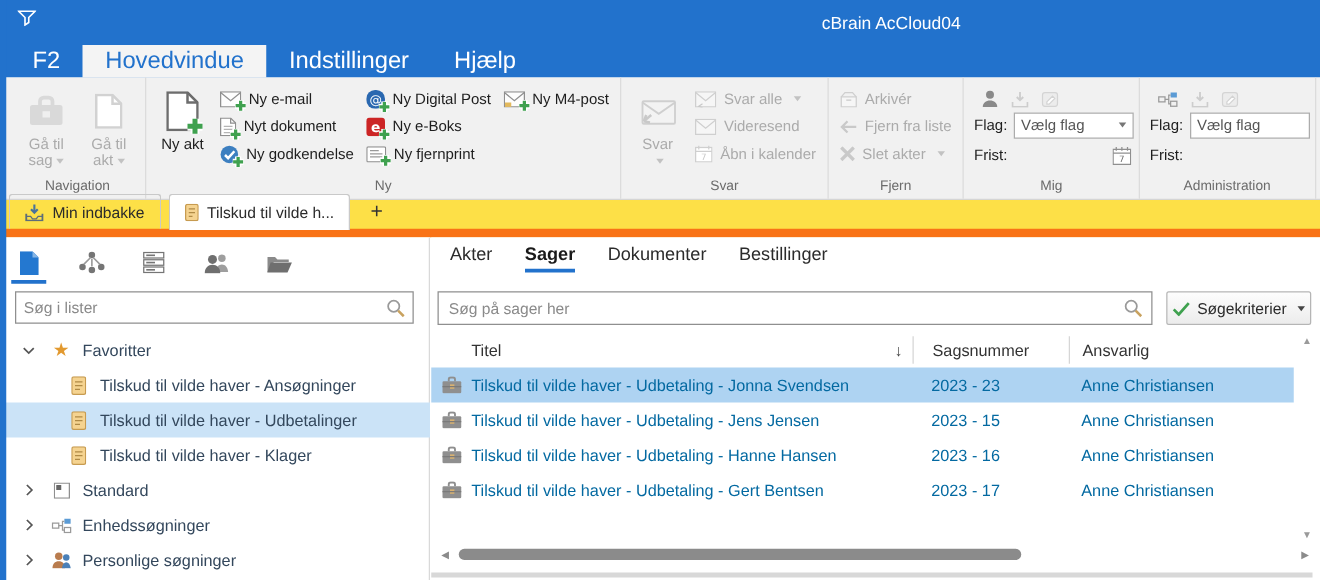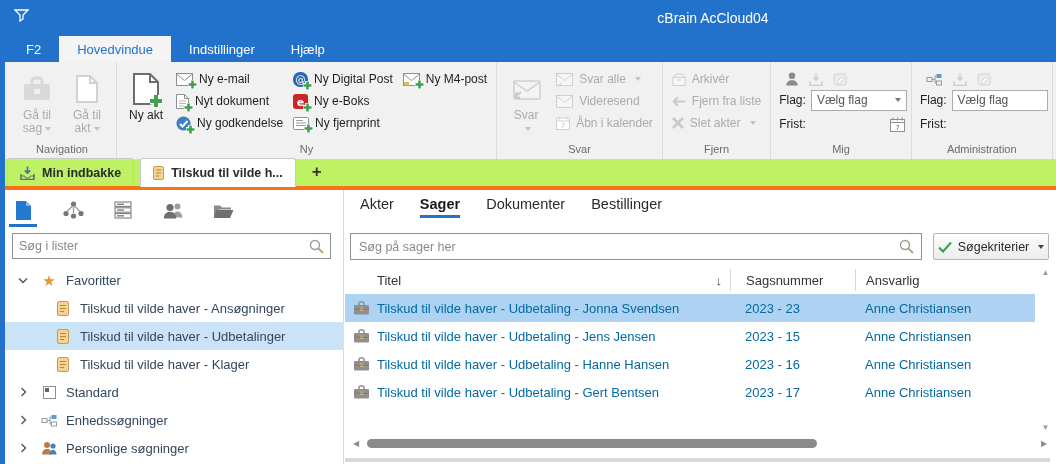--- a/index.html
+++ b/index.html
@@ -8,21 +8,21 @@
   .window { position:relative; width:1056px; height:464px; background:#fff; overflow:hidden; }
   .leftstripe { position:absolute; left:0; top:0; width:5px; height:464px; background:#2272cc; z-index:40; }
 
   
   .titlebar { position:absolute; left:0; top:0; width:1056px; height:36px; background:#2272cc; }
   .funnel { position:absolute; left:14px; top:8px; }
   .apptitle { position:absolute; left:713px; top:10px; transform:translateX(-50%); color:#fff; font-size:14px; white-space:nowrap; }
 
   
   .menubar { position:absolute; left:0; top:36px; width:1056px; height:26px; background:#2272cc; display:flex; align-items:stretch; padding-left:8px; }
-  .mtab { color:#fff; font-size:13px; display:flex; align-items:center; padding:0 18px; cursor:default; }
+  .mtab { color:#fff; font-size:19px; display:flex; align-items:center; padding:0 18px; cursor:default; }
   .mtab.active { background:#f4f4f4; color:#2272cc; }
 
   
   .ribbon { position:absolute; left:0; top:62px; width:1056px; height:98px; background:#f1f1f1; border-bottom:1px solid #d5d5d5; display:flex; padding-left:8px; }
   .rgroup { display:flex; flex-direction:column; border-right:1px solid #dcdcdc; padding:0 4px; }
   .rbody { flex:1; display:flex; align-items:flex-start; padding-top:5px; }
   .rlabel { text-align:center; font-size:11px; color:#6b6b6b; padding:1px 0 4px; }
   .bbtn { width:50px; display:flex; flex-direction:column; align-items:center; text-align:center; font-size:12px; line-height:13px; color:#1e1e1e; padding-top:2px; }
   .bbtn .bicon { height:40px; display:flex; align-items:center; justify-content:center; position:relative; }
   .bbtn .blabel { width:34px; }
@@ -33,21 +33,21 @@
   .ic { position:relative; display:inline-flex; flex:none; }
   .plusb { position:absolute; right:-4px; bottom:-3px; }
   .caret { display:inline-block; width:0; height:0; border-left:3.5px solid transparent; border-right:3.5px solid transparent; border-top:4px solid #767676; margin-left:3px; vertical-align:middle; }
   .dis .caret { border-top-color:#c2c2c2; }
   .figrow { display:flex; align-items:center; gap:5px; height:24px; font-size:12px; color:#1e1e1e; }
   .miniicons { display:flex; gap:10px; align-items:center; padding:2px 2px 0 6px; height:20px; }
   .flagsel { width:96px; height:21px; border:1px solid #acacac; background:#fff; display:flex; align-items:center; justify-content:space-between; padding:0 5px; font-size:12px; color:#555; }
   .frspace { flex:1; }
 
   
-  .tabstrip { position:absolute; left:0; top:160px; width:1056px; height:30px; background:#bef264; border-bottom:4px solid #f97316; display:flex; align-items:flex-end; padding-left:7px;font-weight:bold; }
+  .tabstrip { position:absolute; left:0; top:160px; width:1056px; height:30px; background:#fde047; border-bottom:7px solid #f97316; display:flex; align-items:flex-end; padding-left:7px; }
   .dtab { height:28px; display:flex; align-items:center; gap:7px; font-size:12.5px; color:#2b2b2b; padding:0 12px; border:1px solid #c9c9c9; border-bottom:none; border-radius:3px 3px 0 0; margin-right:6px; position:relative; }
   .dtab.active { background:#fff; height:29px; margin-bottom:-1px; z-index:2; }
   .newtab { font-size:17px; color:#333; padding:0 10px 4px; }
 
   
   .content { position:absolute; left:0; top:190px; width:1056px; height:274px; background:#fff; }
 
   
   .sidebar { position:absolute; left:0; top:0; width:344px; height:274px; border-right:1px solid #d9d9d9; background:#fff; }
   .iconstrip { position:absolute; left:10px; top:2px; height:36px; display:flex; align-items:center; gap:24px; }

